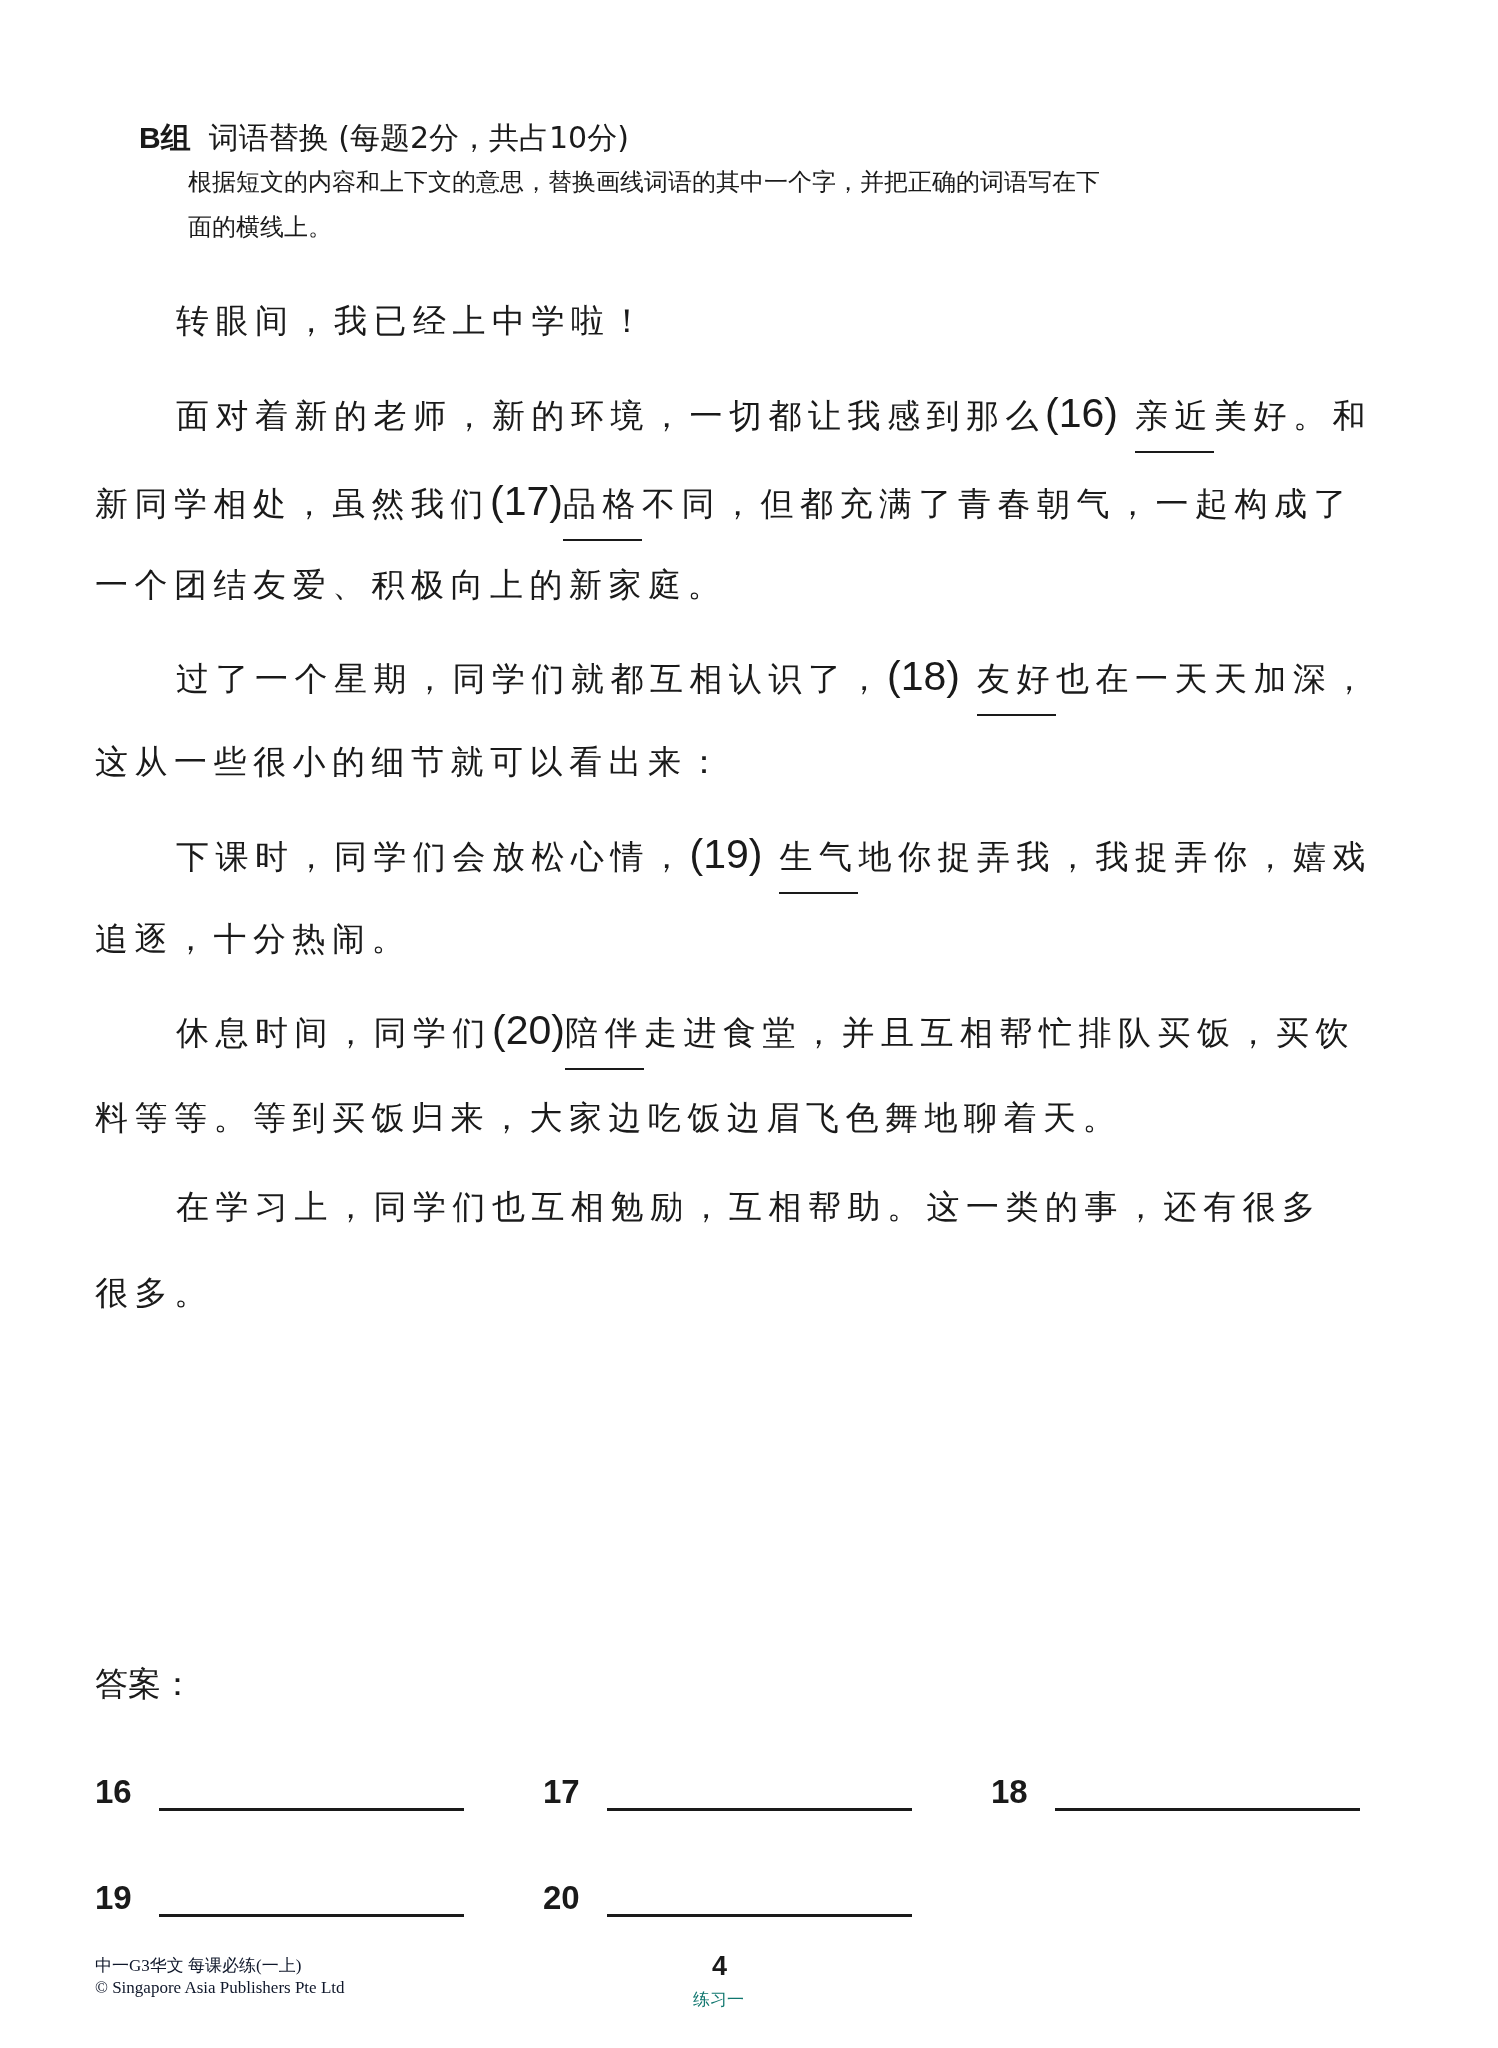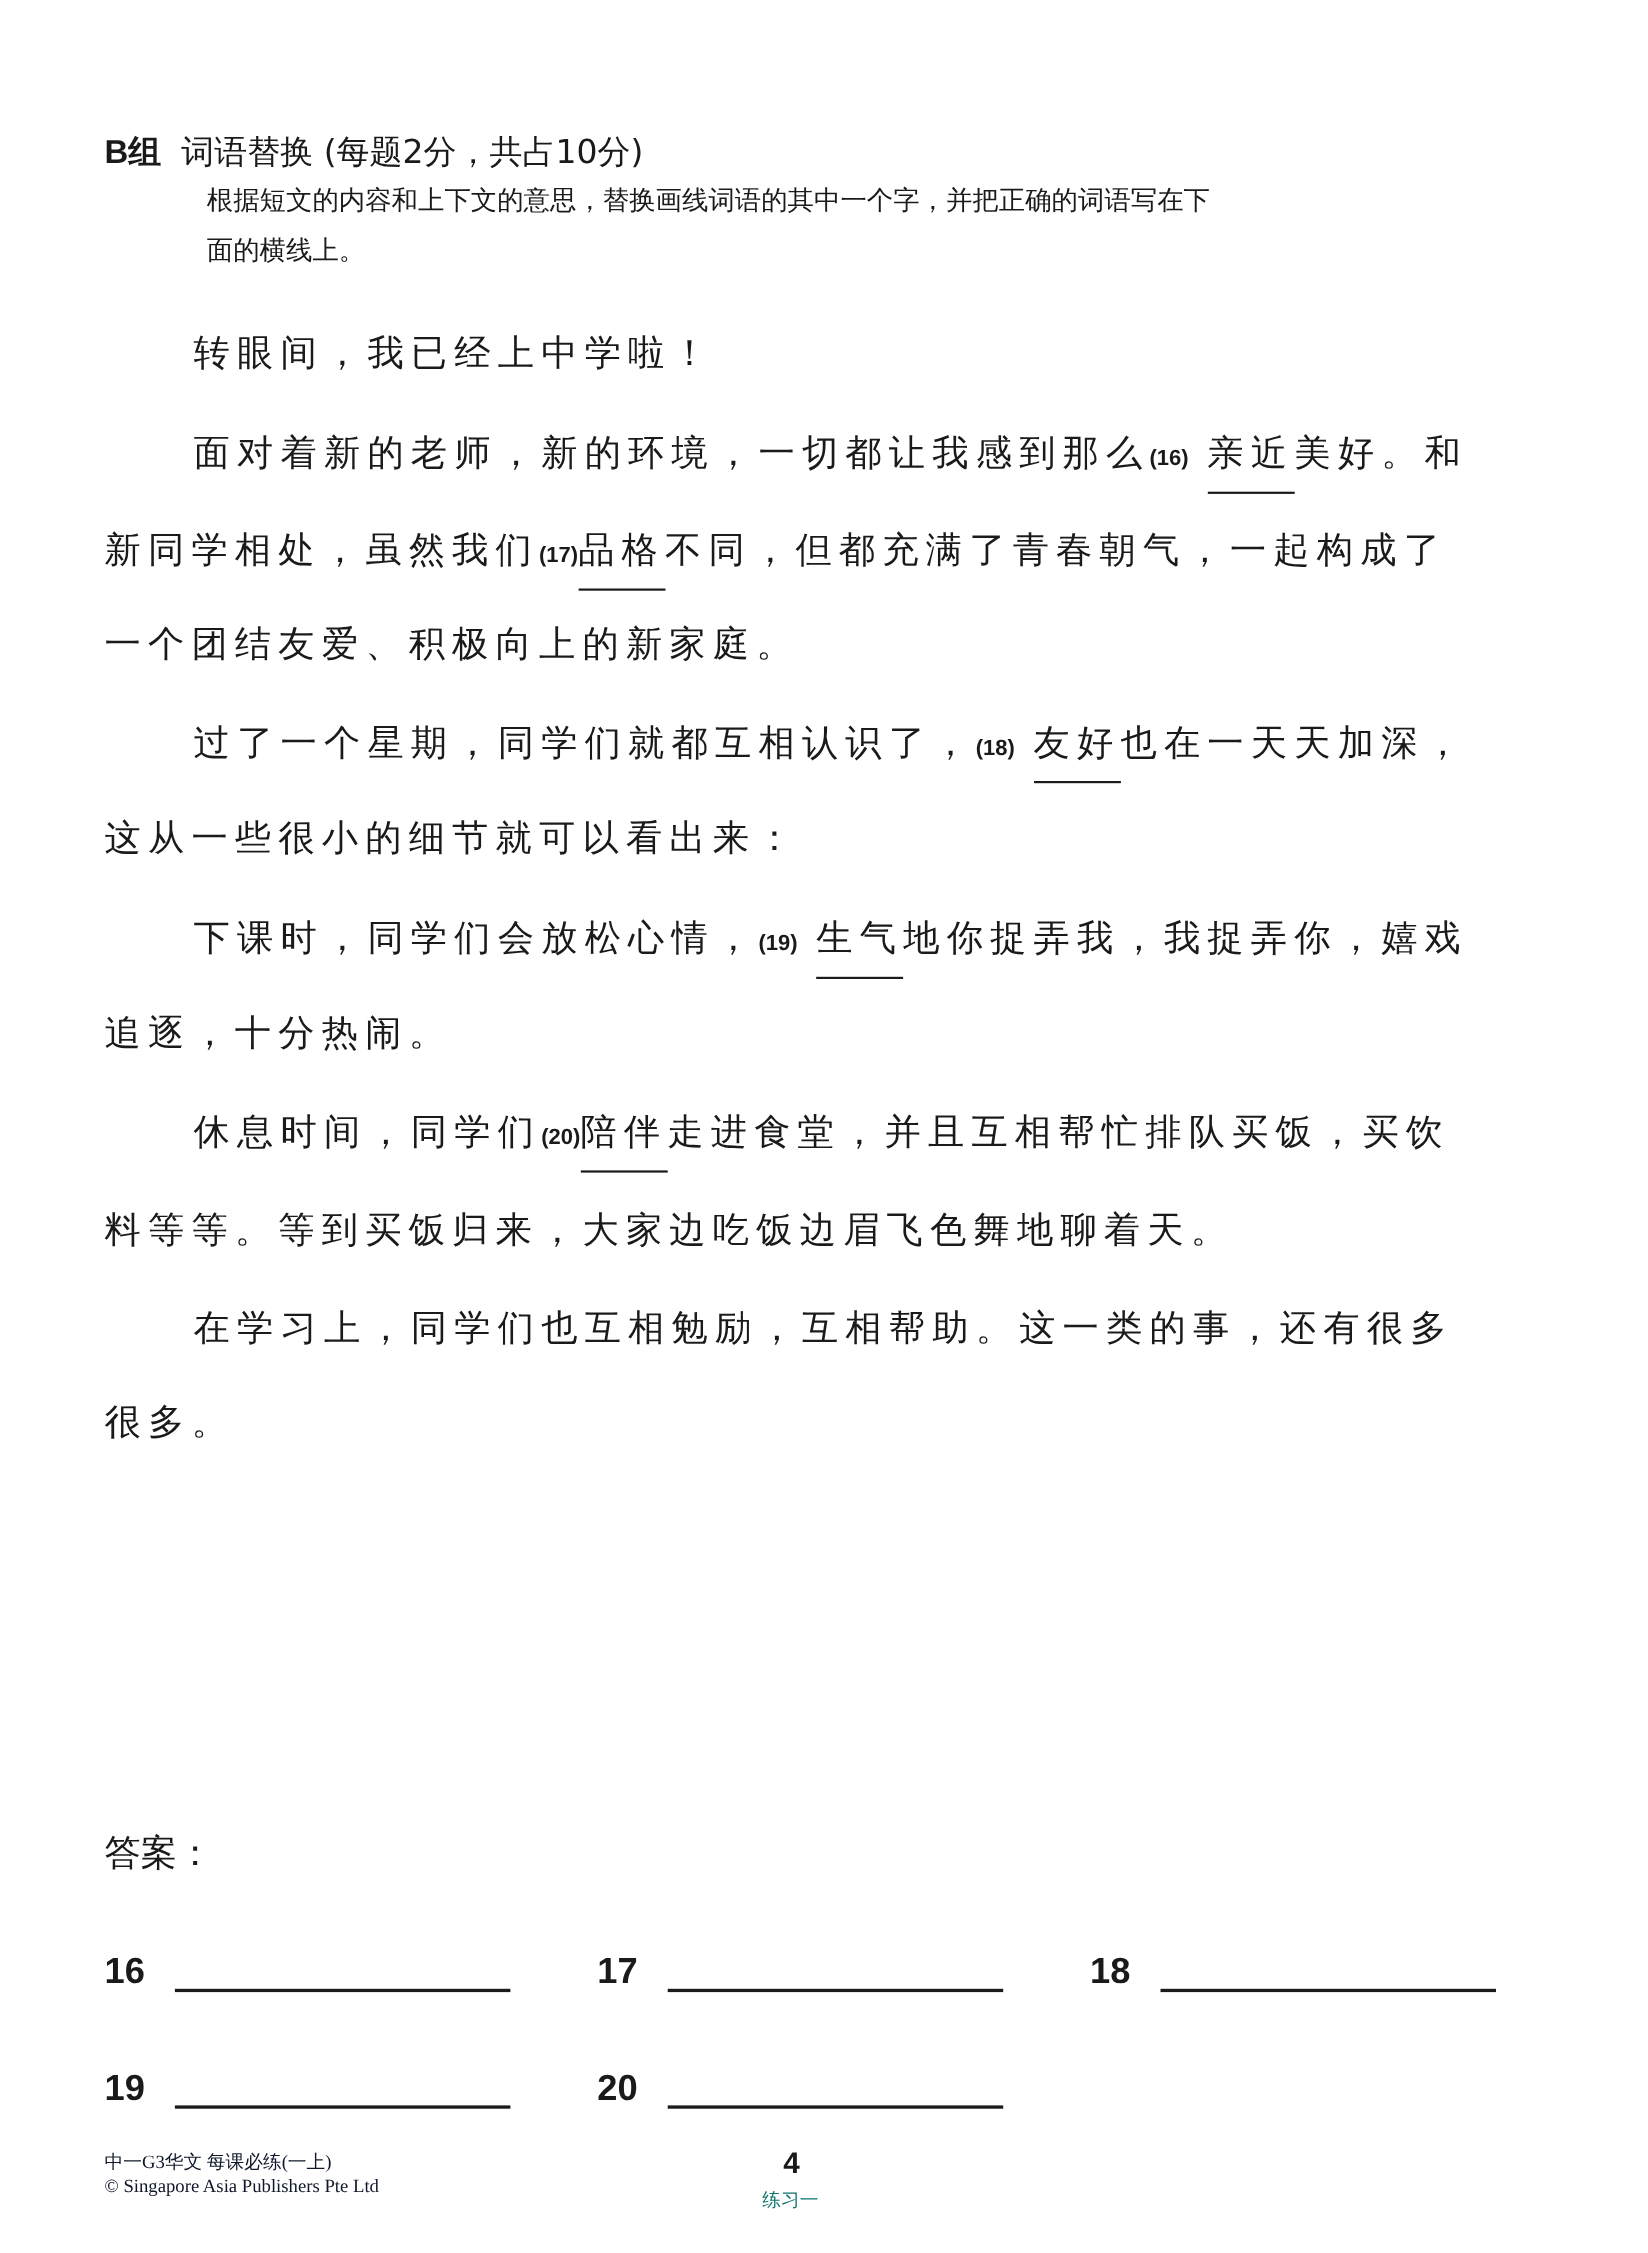--- a/index.html
+++ b/index.html
@@ -1,24 +1,24 @@
 <!DOCTYPE html>
 <html><head>
 <meta charset="utf-8">
 <style>
   html, body { margin:0; padding:0; background:#ffffff; }
   body { width:1498px; height:2048px; position:relative; overflow:hidden; color:#1a1a1a; }
   .abs { position:absolute; white-space:nowrap; }
   .sans { font-family: "DejaVu Sans", "Liberation Sans", sans-serif; }
   .heading { left:95px; top:118px; font-size:30px; }
-  .heading .grp { font-weight:bold; font-family:"Liberation Sans", sans-serif; }
+  .heading .grp { font-weight:bold; font-family:"Liberation Sans", sans-serif;margin-left:44px; }
   .heading .title { margin-left:18px; }
   .instr { left:176px; font-size:24px;margin-left:12px; }
   .body-line { font-size:33px; letter-spacing:6.5px; font-family:"DejaVu Serif", "Liberation Serif", serif; }
-  .qnum { font-family:"Liberation Sans", sans-serif; font-weight:bold; letter-spacing:0; font-size:20px; }
+  .qnum { font-family:"Liberation Sans", sans-serif; font-weight:normal; letter-spacing:0; font-size:41px; }
   .ul { border-bottom:2.5px solid #1a1a1a; padding-bottom:16px; }
   .answers-title { left:95px; top:1662px; font-size:33px; }
   .ans-num { font-family:"Liberation Sans", sans-serif; font-weight:bold; font-size:33px; }
   .ans-line { position:absolute; height:0; border-bottom:3px solid #1a1a1a; width:305px; }
   .footer-left { left:95px; top:1955px; font-size:17px; line-height:22px; font-family:"Liberation Serif", serif; color:#0f172a; }
   .footer-page { left:712px; top:1951px; font-size:27px; font-weight:bold; font-family:"Liberation Sans", sans-serif; }
   .footer-sub { left:693px; top:1988px; font-size:17px; color:#0f766e; font-family:"DejaVu Serif", serif; }
 </style>
 </head>
 <body>

